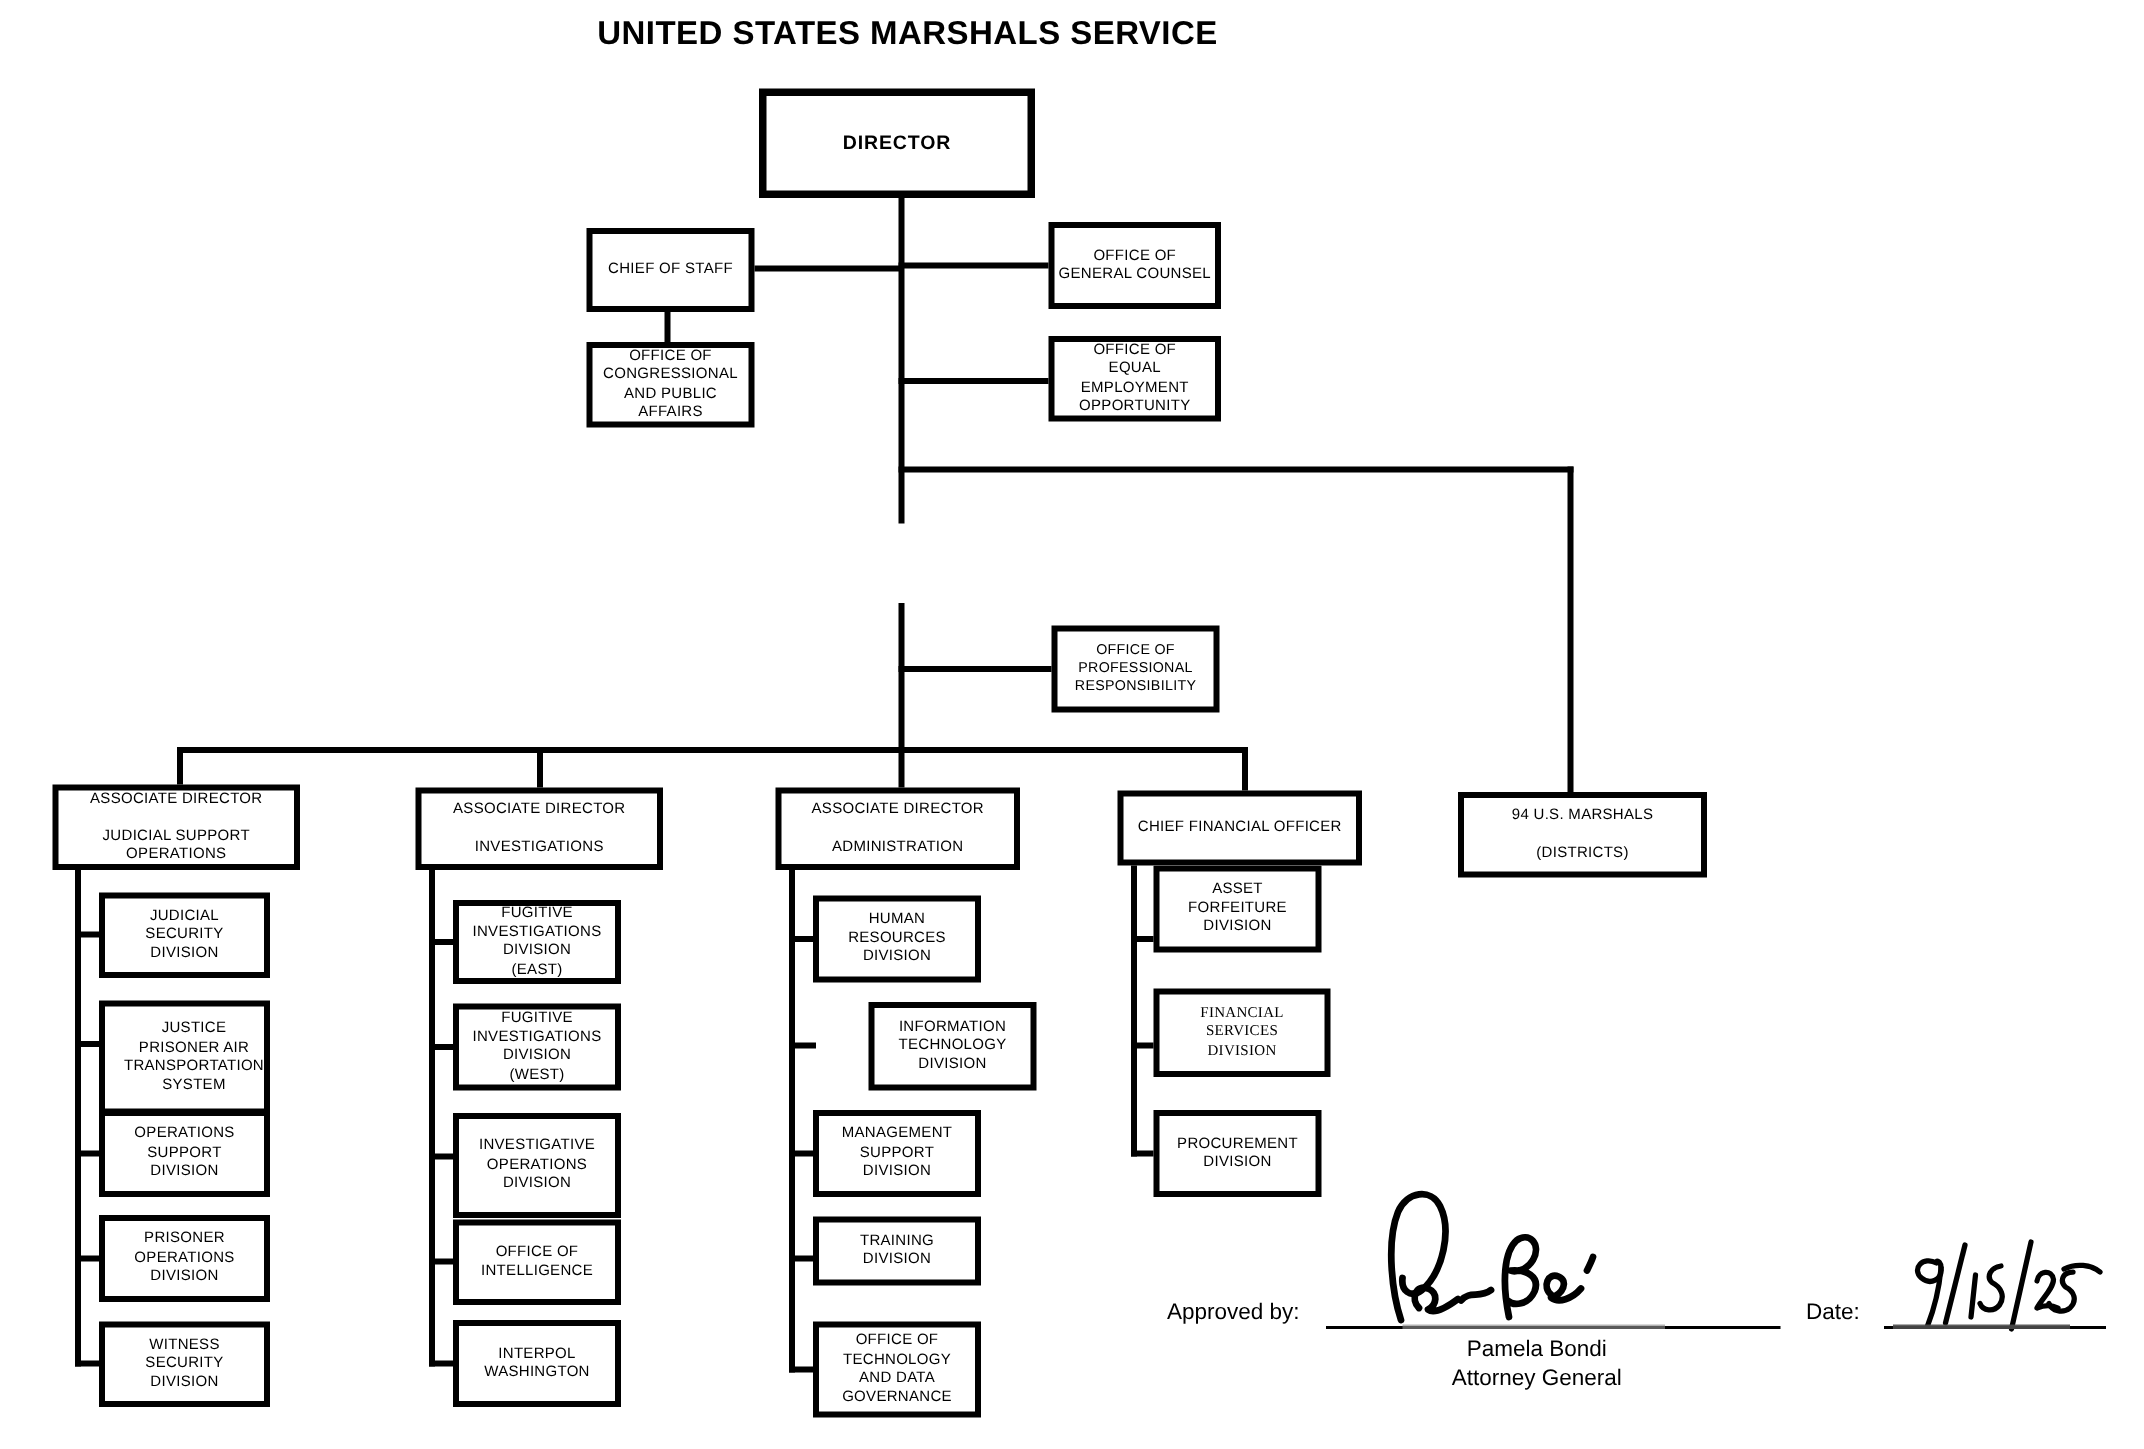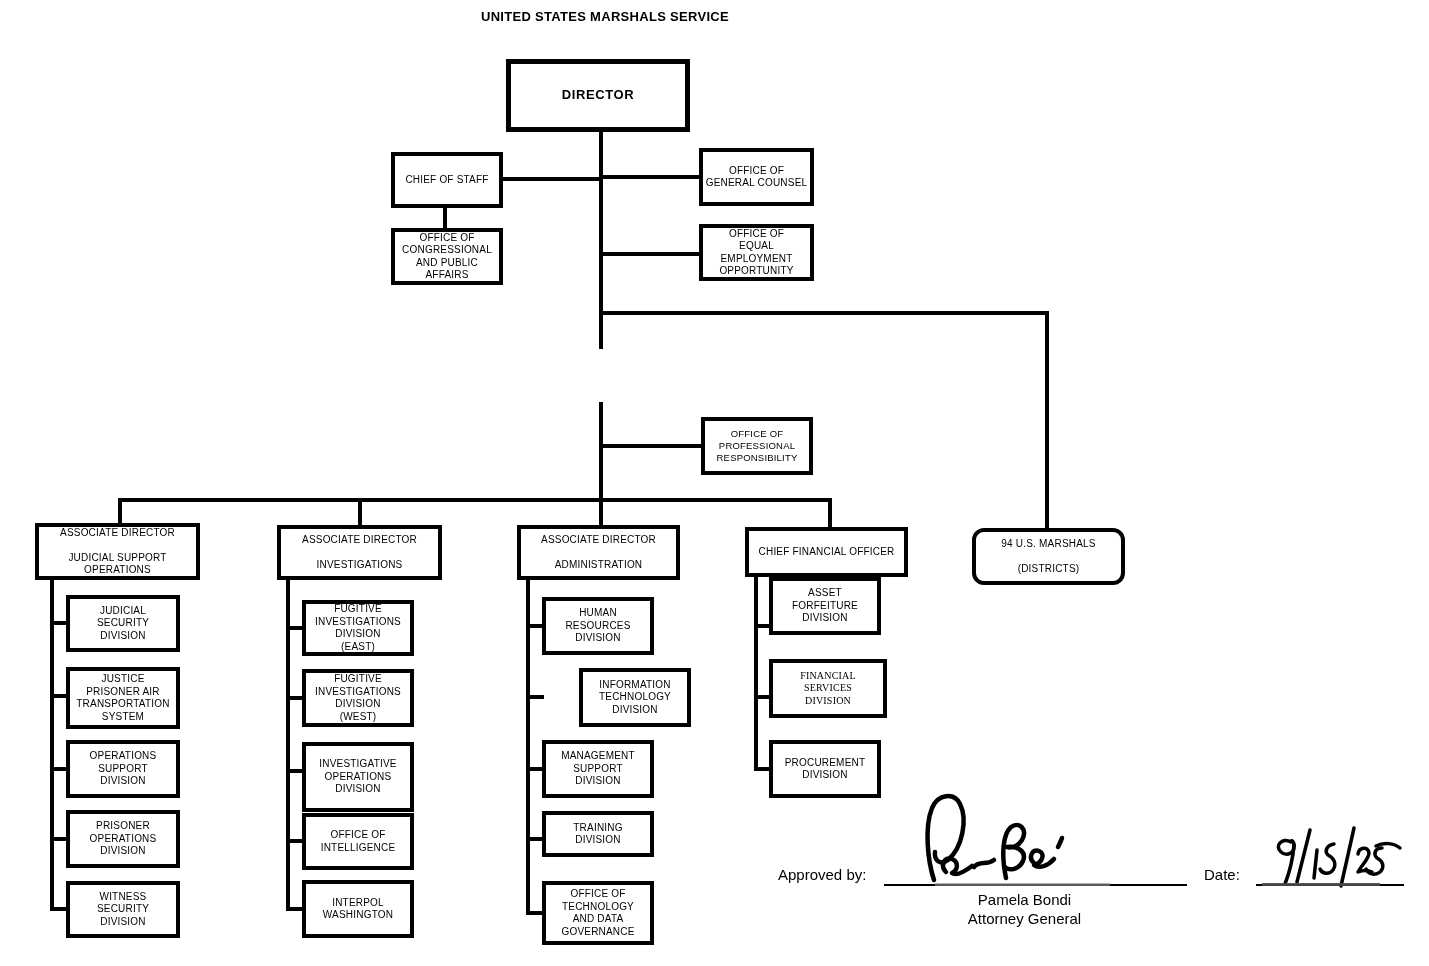--- a/index.html
+++ b/index.html
@@ -1,19 +1,19 @@
 <!DOCTYPE html>
 <html><head>
 <meta charset="utf-8">
 <style>
   html,body{margin:0;padding:0;background:#fff;}
   .canvas{position:relative;width:1429px;height:966px;background:#ffffff;
           font-family:"Liberation Sans",sans-serif;color:#000;overflow:hidden;}
   .title{position:absolute;left:300px;top:9px;width:610px;text-align:center;
-         font-size:13px;font-weight:bold;letter-spacing:.3px;}
+         font-size:22px;font-weight:bold;letter-spacing:.3px;}
   .box{position:absolute;box-sizing:border-box;border:4px solid #000;background:#fff;
        display:flex;align-items:center;justify-content:center;text-align:center;}
   .box .lbl{white-space:pre-line;font-size:10px;line-height:1.25;letter-spacing:.2px;}
   .box.big{border-width:5px;}
   .box.big .lbl{font-size:13px;font-weight:bold;letter-spacing:.6px;}
   .box.small .lbl{font-size:9.5px;}
   .line{position:absolute;background:#000;}
   .h{height:4px}.v{width:4px}
   
   .b-director{left:506px;top:59px;width:184px;height:73px;}
@@ -21,24 +21,24 @@
   .b-gc{left:699px;top:148px;width:115px;height:58px;}
   .b-cong{left:391px;top:228px;width:112px;height:57px;}
   .b-eeo{left:699px;top:224px;width:115px;height:57px;}
   .b-deputy{left:518px;top:347px;width:167px;height:57px;}
   .b-opr{left:701px;top:417px;width:112px;height:58px;}
   
   .b-adj{left:35px;top:523px;width:165px;height:57px;}
   .b-adi{left:277px;top:525px;width:165px;height:55px;}
   .b-ada{left:517px;top:525px;width:163px;height:55px;}
   .b-cfo{left:745px;top:527px;width:163px;height:50px;}
-  .b-marshals{left:972px;top:528px;width:153px;height:57px;border-radius:12px;}
+  .b-marshals{left:972px;top:528px;width:166px;height:57px;}
   
   .b-c1-1{left:66px;top:595px;width:114px;height:57px;}
-  .b-c1-2{left:66px;top:667px;width:114px;height:62px;}
+  .b-c1-2{left:66px;top:667px;width:114px;height:76px;justify-content:flex-end;}
   .b-c1-3{left:66px;top:740px;width:114px;height:58px;}
   .b-c1-4{left:66px;top:810px;width:114px;height:58px;}
   .b-c1-5{left:66px;top:881px;width:114px;height:57px;}
   
   .b-c2-1{left:302px;top:600px;width:112px;height:56px;}
   .b-c2-2{left:302px;top:669px;width:112px;height:58px;}
   .b-c2-3{left:302px;top:742px;width:112px;height:70px;}
   .b-c2-4{left:302px;top:813px;width:112px;height:57px;}
   .b-c2-5{left:302px;top:880px;width:112px;height:58px;}
   

